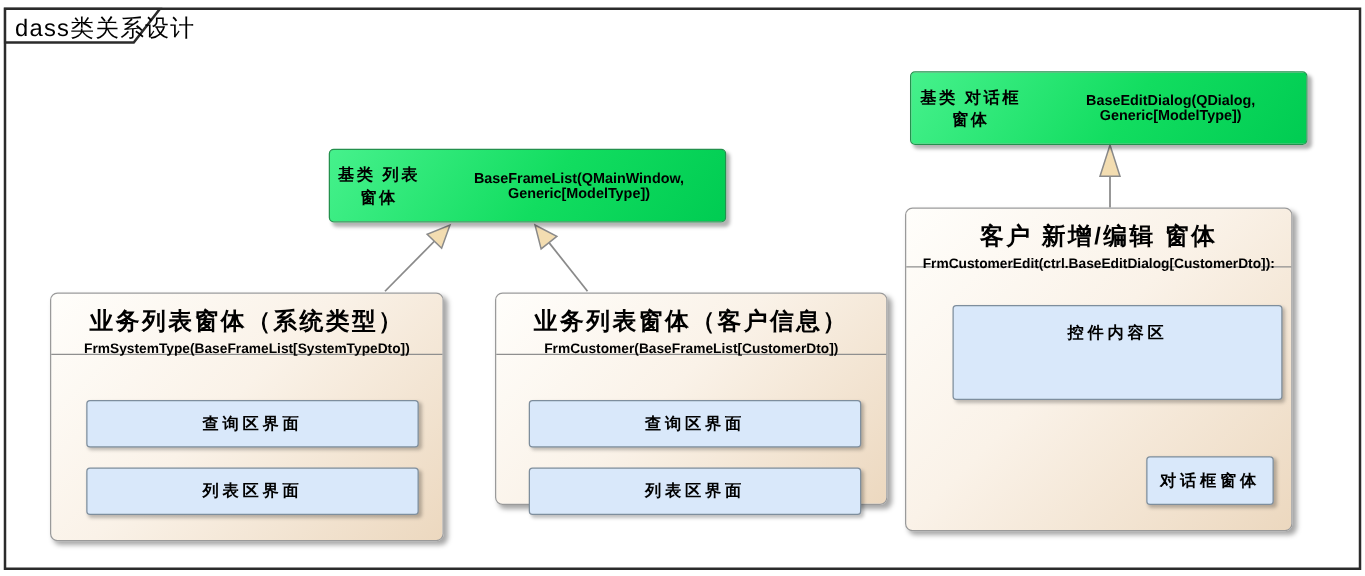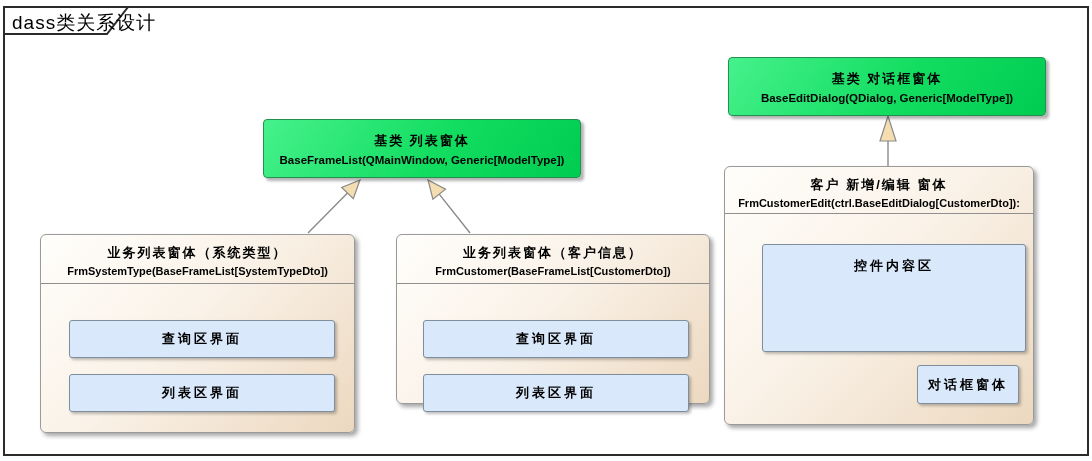--- a/index.html
+++ b/index.html
@@ -20,36 +20,36 @@
     position: absolute; left: 12px; top: 10px; width: 110px;
     font-size: 19px; font-weight: normal; color: #000000; letter-spacing: 1px;
     white-space: nowrap;
   }
 
   
   .gbox {
     position: absolute; border: 1px solid #23914d; border-radius: 4px;
     background: linear-gradient(125deg, #46f18c 0%, #12dd60 55%, #00cc52 100%);
     box-shadow: 3px 3px 3px rgba(0,0,0,0.30);
-    display: flex; flex-direction: column; align-items: center; justify-content: center;
+    display: flex; flex-direction: row; align-items: center; justify-content: center;
     gap: 4px; text-align: center;
   }
   .gbox .cn { font-size: 13px; font-weight: bold; color: #000; letter-spacing: 2px; }
   .gbox .sig { font-size: 11.5px; font-weight: bold; color: #000; }
 
   .tbox {
     position: absolute; border: 1px solid #9a9a9a; border-radius: 6px;
     background: linear-gradient(135deg, #fffefb 0%, #faf2e8 45%, #ecd8bf 100%);
     box-shadow: 3px 3px 4px rgba(0,0,0,0.35);
   }
   .tbox .head {
     width: 100%; text-align: center; padding-top: 9px;
     border-bottom: 1px solid #8f8f8f;
   }
-  .tbox .head .cn { font-size: 13px; font-weight: bold; color: #000; letter-spacing: 2px; }
+  .tbox .head .cn { font-size: 19px; font-weight: bold; color: #000; letter-spacing: 2px; }
   .tbox .head .sig { font-size: 11px; font-weight: bold; color: #000; margin-top: 3px; }
 
   .bluebox {
     position: absolute; background: #d9e8fa; border: 1px solid #7e8e9d; border-radius: 3px;
     box-shadow: 2px 2px 3px rgba(0,0,0,0.25);
     display: flex; align-items: center; justify-content: center;
     font-size: 13px; font-weight: bold; color: #000; letter-spacing: 3px;
   }
   .bluebox.top-label { align-items: flex-start; padding-top: 12px; }
 
@@ -60,21 +60,21 @@
   #b-systype     { left: 40px;  top: 234px; width: 315px; height: 199px; }
   #b-customer    { left: 396px; top: 234px; width: 314px; height: 170px; }
   #b-custedit    { left: 724px; top: 166px; width: 310px; height: 259px; }
   #b-systype .head, #b-customer .head { height: 49px; }
   #b-custedit .head { height: 47px; }
 
   #b-systype  .r0 { left: 28px; top: 85px;  width: 266px; height: 38px; }
   #b-systype  .r1 { left: 28px; top: 139px; width: 266px; height: 38px; }
   #b-customer .r0 { left: 26px; top: 85px;  width: 266px; height: 38px; }
   #b-customer .r1 { left: 26px; top: 139px; width: 266px; height: 38px; }
-  #b-custedit .content-area { left: 37px;  top: 77px;  width: 264px; height: 108px; }
+  #b-custedit .content-area { left: 37px;  top: 77px;  width: 264px; height: 76px; }
   #b-custedit .button-area  { left: 192px; top: 198px; width: 102px; height: 39px; }
 </style>
 </head>
 <body>
 
 <div class="stage">
 
   <div class="frame"></div>
 
   <svg class="frame-tab-svg" viewBox="0 0 130 30">

